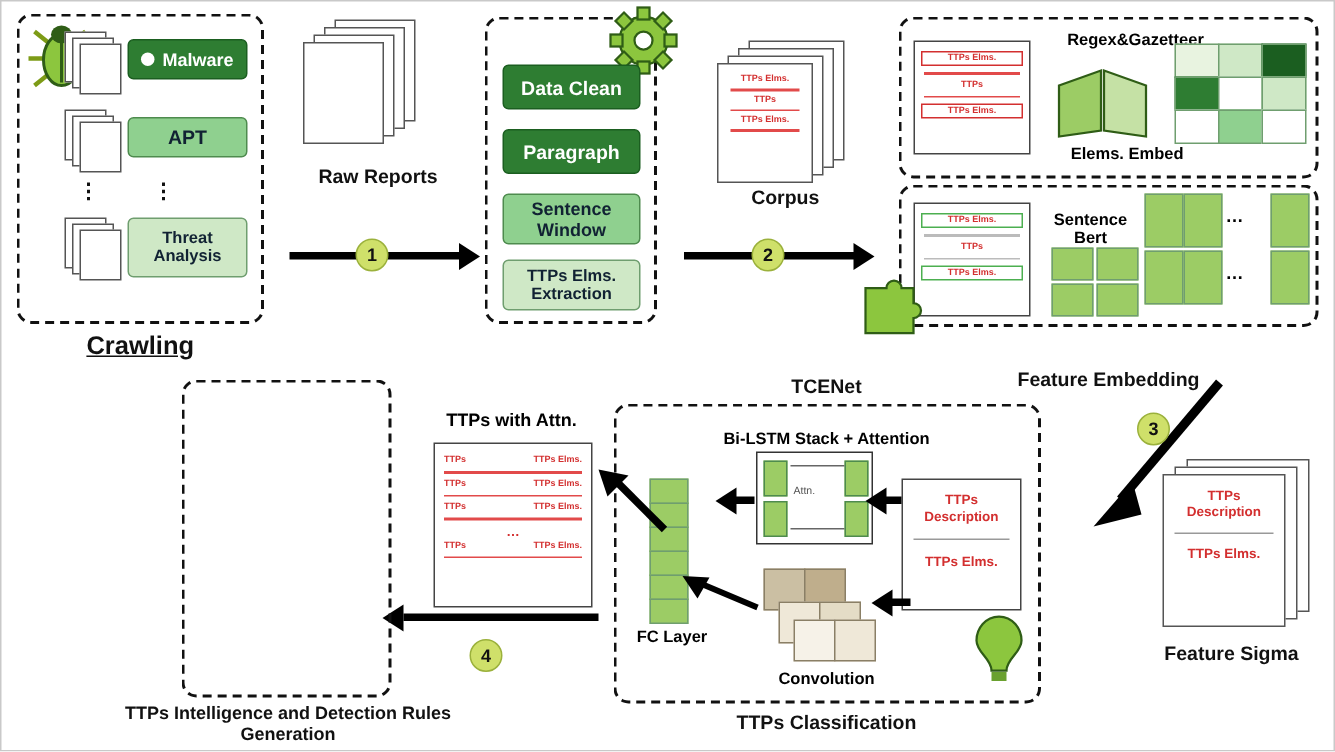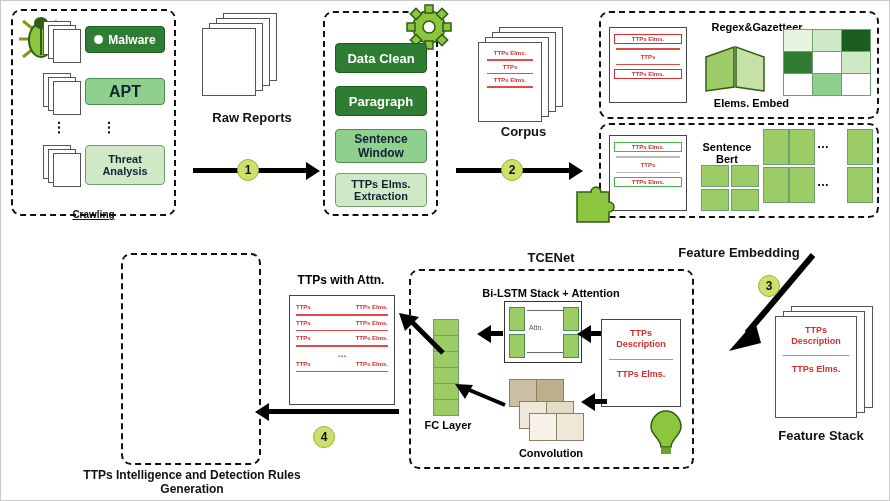--- a/index.html
+++ b/index.html
@@ -54,39 +54,39 @@
     <div class="greenbox" style="position:absolute;left:42px;top:5px;width:78px;height:25px;font-size:12px;">
       <span style="display:inline-block;width:9px;height:9px;border-radius:50%;background:#fff;margin-right:5px;"></span>
       <span>Malware</span>
     </div>
   </div>
 
   <div class="abs" style="left:42px;top:72px;width:125px;height:40px;">
     <div class="stack-doc" style="left:0;top:0;width:26px;height:32px;"></div>
     <div class="stack-doc" style="left:5px;top:4px;width:26px;height:32px;"></div>
     <div class="stack-doc" style="left:10px;top:8px;width:26px;height:32px;"></div>
-    <div class="greenbox lite" style="position:absolute;left:42px;top:5px;width:78px;height:25px;font-size:16px;justify-content:center;">
+    <div class="greenbox lite" style="position:absolute;left:42px;top:5px;width:78px;height:25px;font-size:13px;justify-content:center;">
       <span>APT</span>
     </div>
   </div>
 
   <div class="abs lbl" style="left:48px;top:118px;width:20px;font-size:14px;">⋮</div>
   <div class="abs lbl" style="left:98px;top:118px;width:20px;font-size:14px;">⋮</div>
 
   <div class="abs" style="left:42px;top:144px;width:125px;height:48px;">
     <div class="stack-doc" style="left:0;top:0;width:26px;height:32px;"></div>
     <div class="stack-doc" style="left:5px;top:4px;width:26px;height:32px;"></div>
     <div class="stack-doc" style="left:10px;top:8px;width:26px;height:32px;"></div>
     <div class="greenbox pale" style="position:absolute;left:42px;top:0px;width:78px;height:38px;font-size:11px;white-space:pre-line;">
       <span>Threat
 Analysis</span>
     </div>
   </div>
 
-  <div class="abs lbl" style="left:10px;top:208px;width:165px;font-size:10px;text-decoration:underline;">Crawling</div>
+  <div class="abs lbl" style="left:10px;top:220px;width:165px;font-size:17px;text-decoration:underline;">Crawling</div>
 
   <div class="abs" style="left:196px;top:12px;width:110px;height:80px;">
     <div class="stack-doc" style="left:26px;top:0;width:52px;height:66px;"></div>
     <div class="stack-doc" style="left:19px;top:5px;width:52px;height:66px;"></div>
     <div class="stack-doc" style="left:12px;top:10px;width:52px;height:66px;"></div>
     <div class="stack-doc" style="left:5px;top:15px;width:52px;height:66px;"></div>
   </div>
   <div class="abs lbl" style="left:186px;top:110px;width:130px;font-size:13px;">Raw Reports</div>
 
   <div class="abs arrow-h" style="left:192px;top:167px;width:115px;"></div>
@@ -235,21 +235,21 @@
     <div class="stack-doc" style="left:22px;top:5px;width:80px;height:100px;"></div>
     <div class="stack-doc" style="left:14px;top:10px;width:80px;height:100px;">
       <div style="padding:8px 5px;">
         <div class="redtxt" style="font-size:9px;text-align:center;white-space:pre-line;line-height:1.2;">TTPs
 Description</div>
         <div style="height:1px;background:#999;margin:8px 2px;"></div>
         <div class="redtxt" style="font-size:9px;text-align:center;">TTPs Elms.</div>
       </div>
     </div>
   </div>
-  <div class="abs lbl" style="left:755px;top:428px;width:130px;font-size:13px;">Feature Stack</div>
+  <div class="abs lbl" style="left:755px;top:428px;width:130px;font-size:13px;">Feature Sigma</div>
 
   <div class="abs dash" style="left:408px;top:268px;width:285px;height:200px;"></div>
   <div class="abs lbl" style="left:495px;top:250px;width:110px;font-size:13px;">TCENet</div>
   <div class="abs cap" style="left:455px;top:286px;width:190px;text-align:center;font-size:11px;">Bi-LSTM Stack + Attention</div>
 
   <div class="abs doc" style="left:600px;top:318px;width:80px;height:88px;">
     <div style="padding:8px 5px;">
       <div class="redtxt" style="font-size:9px;text-align:center;white-space:pre-line;line-height:1.2;">TTPs
 Description</div>
       <div style="height:1px;background:#999;margin:9px 2px;"></div>
@@ -303,20 +303,21 @@
     </svg>
   </div>
 
   <div class="abs" style="left:648px;top:408px;width:34px;height:48px;">
     <svg width="34" height="48" viewBox="0 0 34 48">
       <path d="M17 2 C26 2 32 10 32 18 C32 26 22 30 22 38 h-10 C12 30 2 26 2 18 C2 10 8 2 17 2 z" fill="#8cc63e" stroke="#2f5d16" stroke-width="1.5"></path>
       <rect x="12" y="39" width="10" height="6" fill="#6aa12f"></rect>
     </svg>
   </div>
 
+  <div class="abs lbl" style="left:450px;top:474px;width:200px;font-size:13px;">TTPs Classification</div>
 
   <div class="abs cap" style="left:280px;top:272px;width:120px;text-align:center;font-size:12px;">TTPs with Attn.</div>
   <div class="abs doc" style="left:288px;top:294px;width:106px;height:110px;">
     <div style="padding:6px 4px;">
       <div style="display:flex;justify-content:space-between;padding:2px 2px;">
         <span class="redtxt tiny">TTPs</span>
         <span class="redtxt tiny">TTPs Elms.</span>
       </div>
       <div class="redline" style="margin:2px 2px;"></div>
       <div style="display:flex;justify-content:space-between;padding:2px 2px;">

